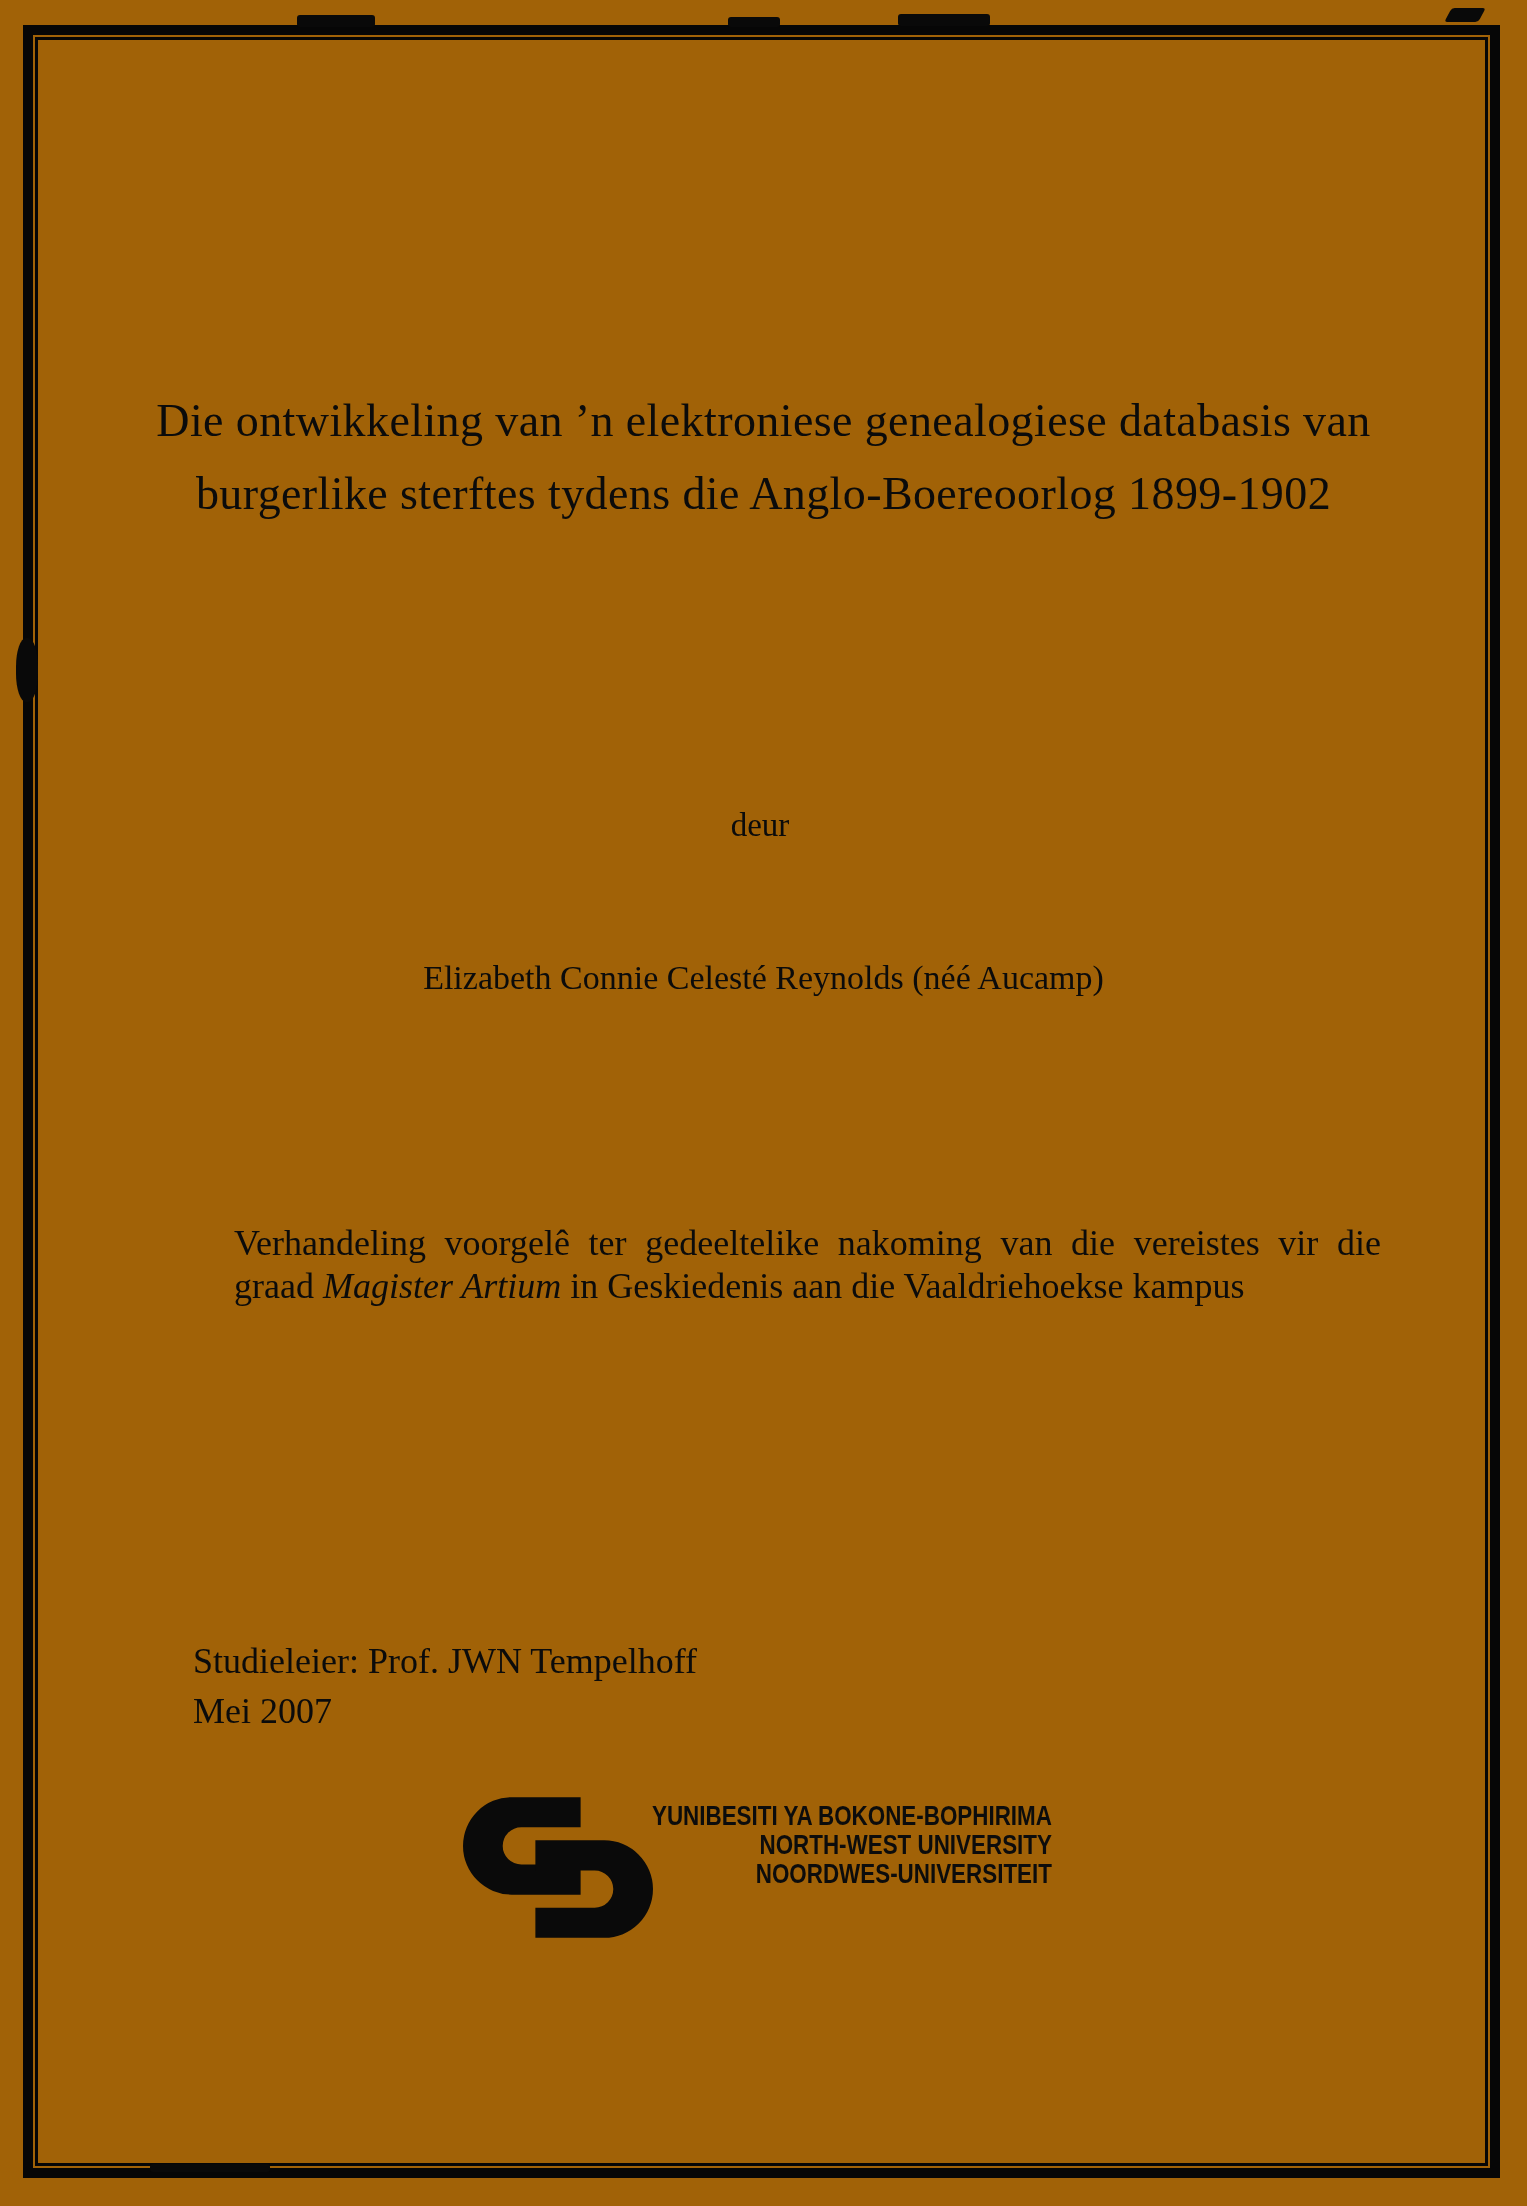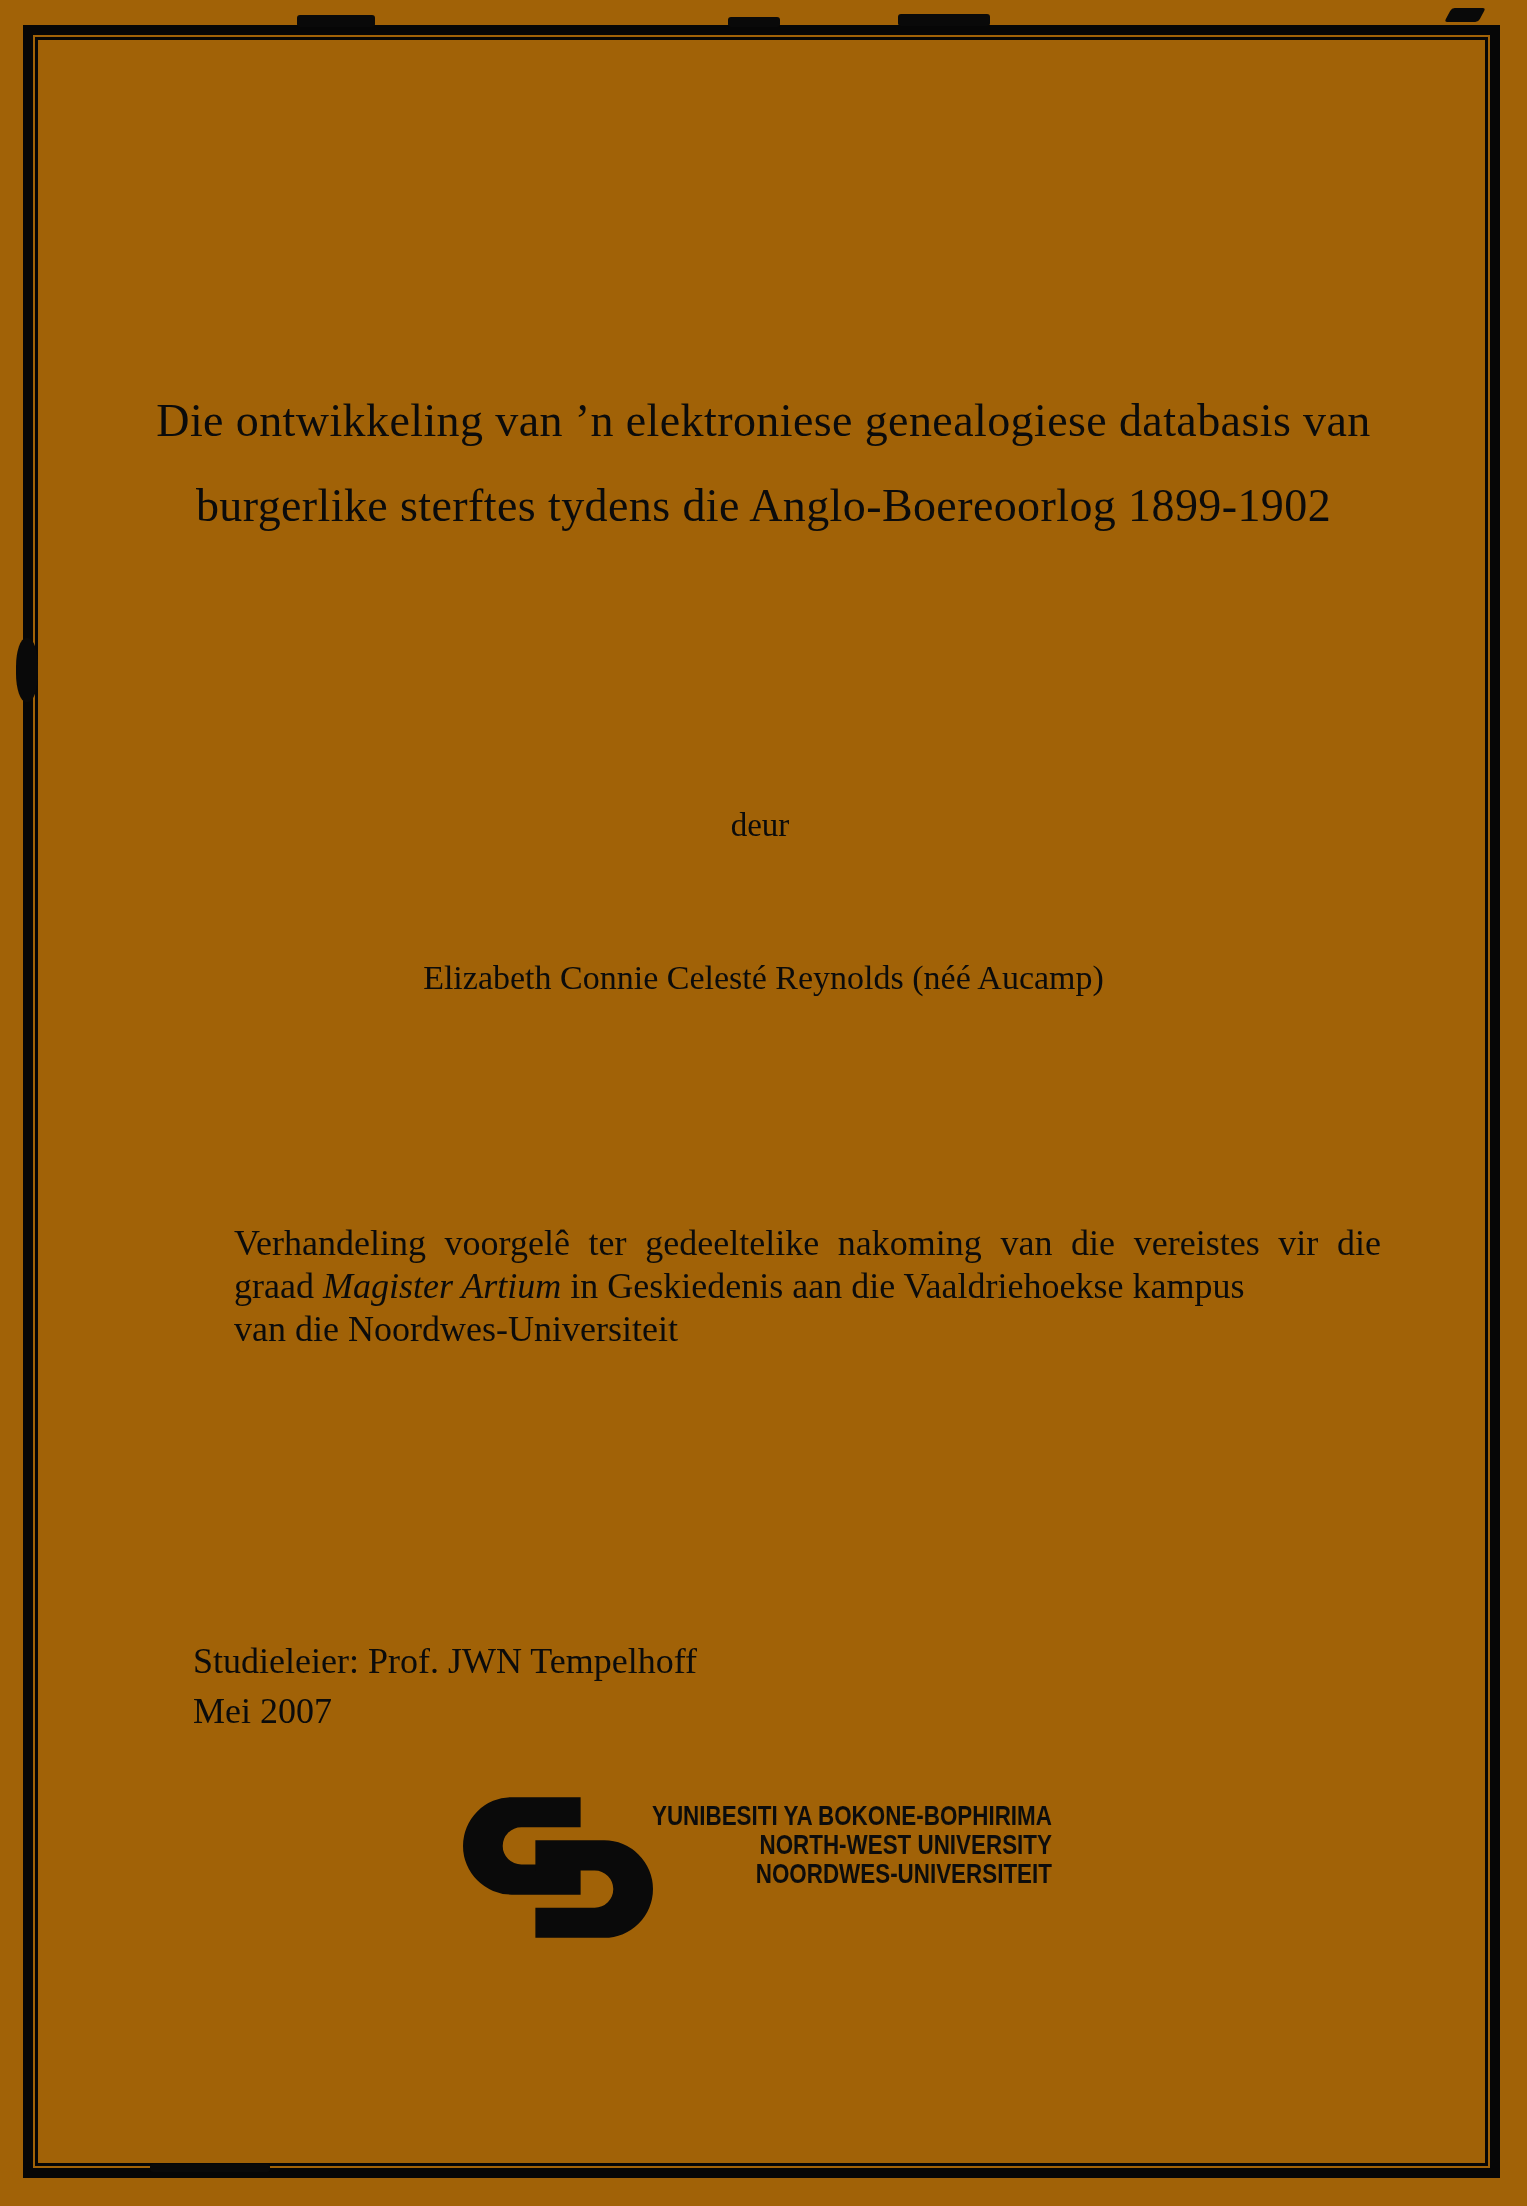--- a/index.html
+++ b/index.html
@@ -38,21 +38,21 @@
     position: absolute;
     left: 110px; right: 110px; top: 395px;
     margin: 0;
     text-align: center;
     font-size: 46px;
     font-weight: 400;
     line-height: 52px;
     letter-spacing: 0.4px;
   }
   .title .tline { display: block; }
-  .title .tline + .tline { margin-top: 33px; }
+  .title .tline + .tline { margin-top: 21px; }
 
   .byline {
     position: absolute;
     left: 0; right: 7px; top: 805px;
     text-align: center;
     font-size: 33px;
     line-height: 40px;
   }
 
   .author {
@@ -126,21 +126,20 @@
     <span class="tline">burgerlike sterftes tydens die Anglo-Boereoorlog 1899-1902</span>
   </h1>
 
   <div class="byline">deur</div>
 
   <div class="author">Elizabeth Connie Celesté Reynolds (néé Aucamp)</div>
 
   <div class="statement">
     <div class="just">Verhandeling voorgelê ter gedeeltelike nakoming van die vereistes vir die</div>
     <div><span>graad </span><i>Magister Artium</i><span> in Geskiedenis aan die Vaaldriehoekse kampus</span></div>
-    <div>van die Noordwes-Universiteit</div>
   </div>
 
   <div class="supervisor">
     <div>Studieleier: Prof. JWN Tempelhoff</div>
     <div>Mei 2007</div>
   </div>
 
   <svg class="logo-mark" viewBox="0 0 189 140" xmlns="http://www.w3.org/2000/svg" aria-hidden="true">
     <path id="horseshoe" d="M 117 0 L 48.5 0 A 48.5 48.5 0 0 0 48.5 97 L 117 97 L 117 67 L 58 67 A 18.5 18.5 0 0 1 58 30 L 117 30 Z"></path>
     <use href="#horseshoe" transform="rotate(180 94.5 70)"></use>

